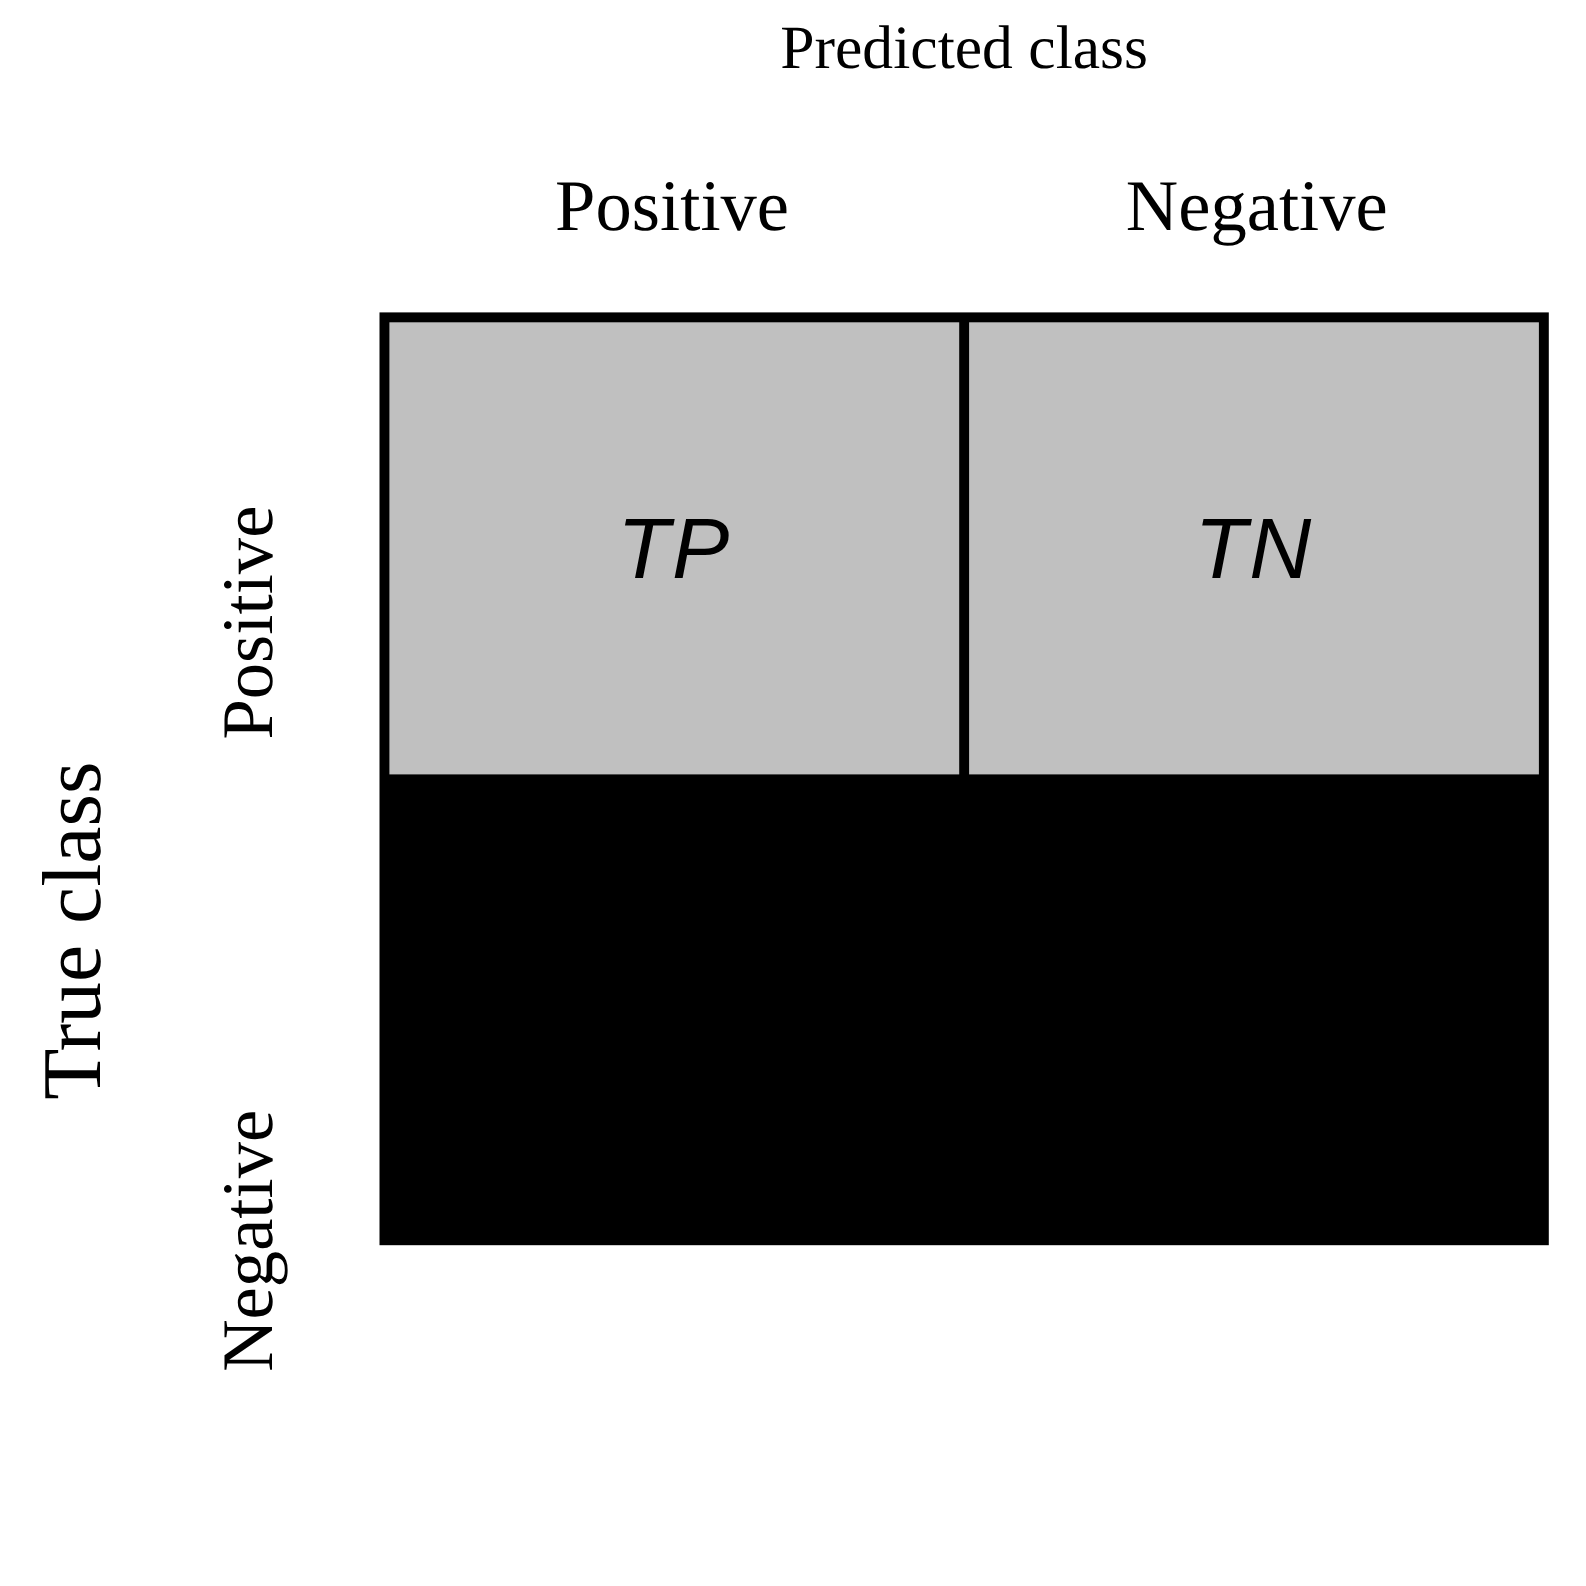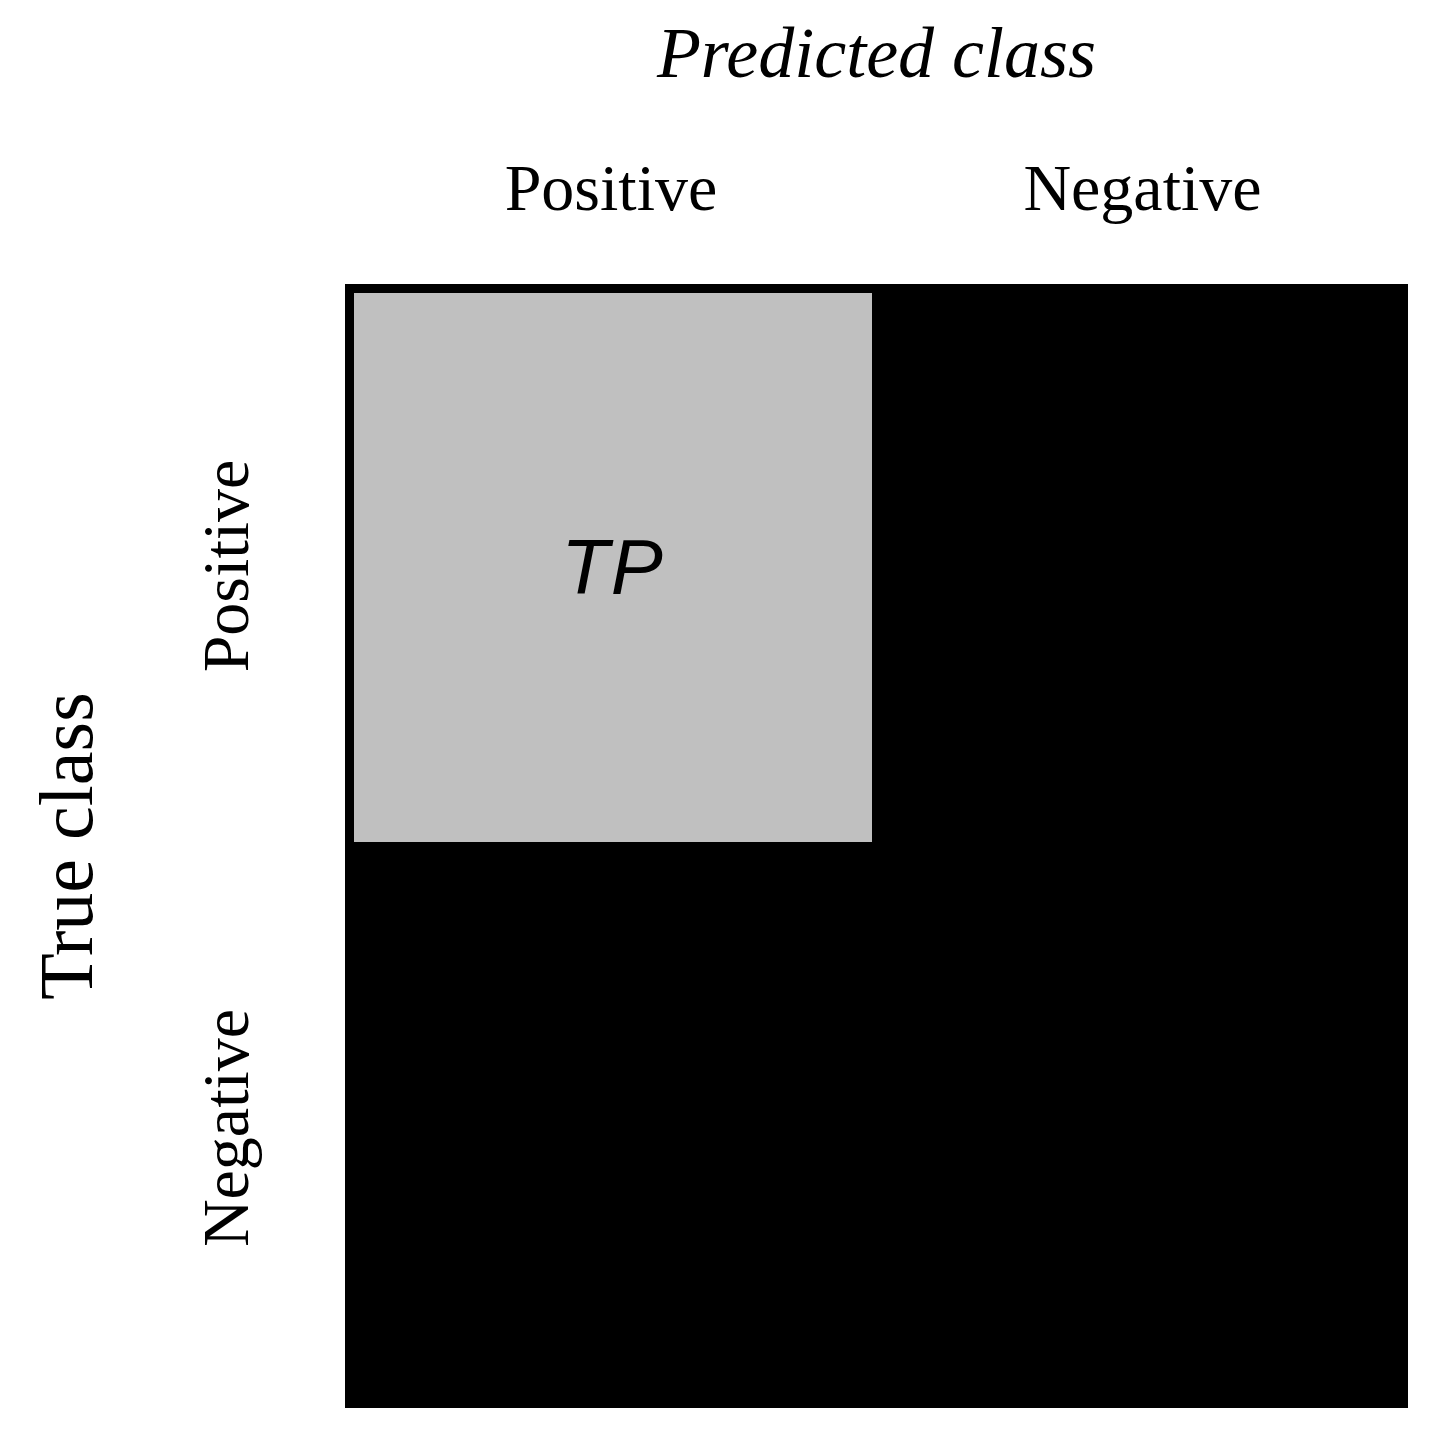--- a/index.html
+++ b/index.html
@@ -13,24 +13,23 @@
     color: #000000;
   }
 
   
   .predicted-title {
     position: absolute;
     left: 345px;
     top: 14px;
     width: 1063px;
     text-align: center;
-    font-size: 72px;
+    font-size: 56px;
     line-height: 1.1;
     white-space: nowrap;
-    font-style: italic;
   }
 
   
   .col-label {
     position: absolute;
     top: 152px;
     text-align: center;
     font-size: 66px;
     line-height: 1.1;
     white-space: nowrap;
@@ -52,21 +51,21 @@
   .row-label { font-size: 66px; }
   .row-label.pos { left: 226px; top: 566px; }
   .row-label.neg { left: 226px; top: 1128px; }
 
   
   .matrix {
     position: absolute;
     left: 345px;
     top: 284px;
     width: 1063px;
-    height: 1124px;
+    height: 848px;
     box-sizing: border-box;
     background: #000000;
     display: grid;
     grid-template-columns: 1fr 1fr;
     grid-template-rows: 1fr 1fr;
     gap: 9px;
     padding: 9px;
   }
   .cell {
     display: flex;
@@ -90,15 +89,16 @@
   <div class="col-label neg">Negative</div>
 
   <div class="rot true-title">True class</div>
 
   <div class="rot row-label pos">Positive</div>
 
   <div class="rot row-label neg">Negative</div>
 
   <div class="matrix" style="background: rgb(0, 0, 0);">
     <div class="cell" id="cell-tp" style="background: rgb(192, 192, 192);">TP</div>
+    <div class="cell" id="cell-tn" style="background: rgb(192, 192, 192);">TN</div>
   </div>
 
 </div>
 
 </body></html>

